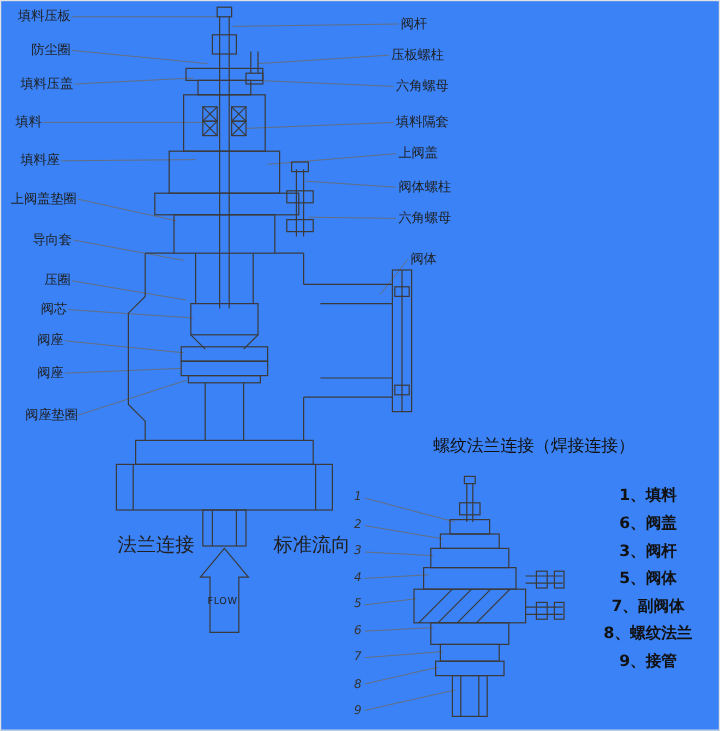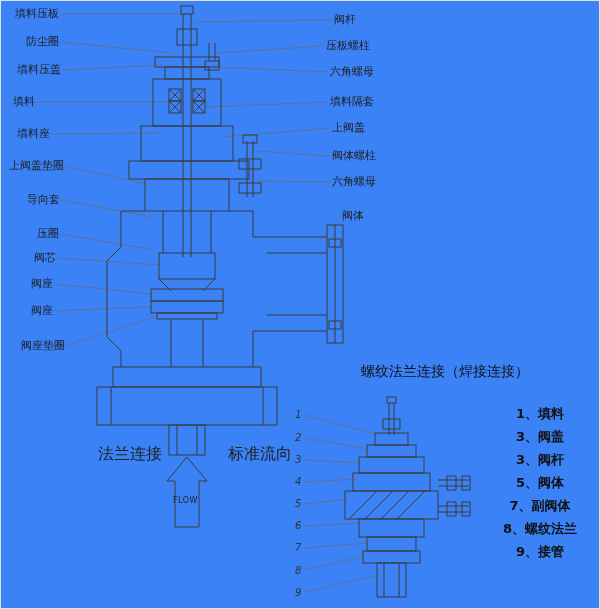--- a/index.html
+++ b/index.html
@@ -240,21 +240,21 @@
   <div class="callout" style="left:294px;top:453px">3</div>
   <div class="callout" style="left:294px;top:475px">4</div>
   <div class="callout" style="left:294px;top:497px">5</div>
   <div class="callout" style="left:294px;top:519px">6</div>
   <div class="callout" style="left:294px;top:541px">7</div>
   <div class="callout" style="left:294px;top:564px">8</div>
   <div class="callout" style="left:294px;top:586px">9</div>
 
   <div class="parts">
     <div class="pitem">1、填料</div>
-    <div class="pitem">3、阀盖</div>
+    <div class="pitem">6、阀盖</div>
     <div class="pitem">3、阀杆</div>
     <div class="pitem">5、阀体</div>
     <div class="pitem">7、副阀体</div>
     <div class="pitem">8、螺纹法兰</div>
     <div class="pitem">9、接管</div>
   </div>
 
 </div>
 
 </body></html>

